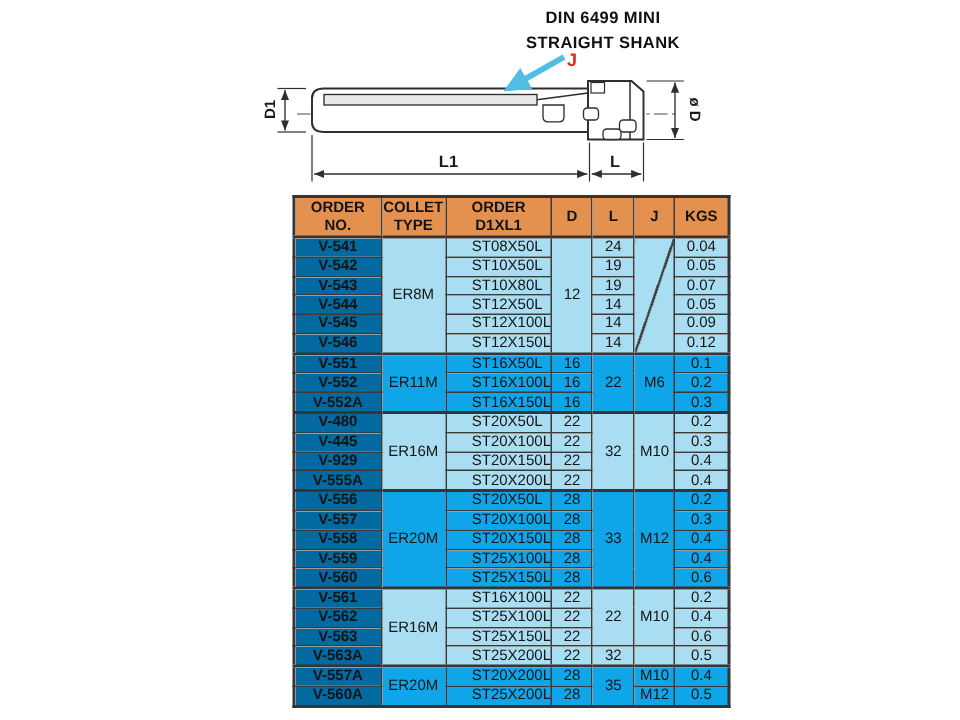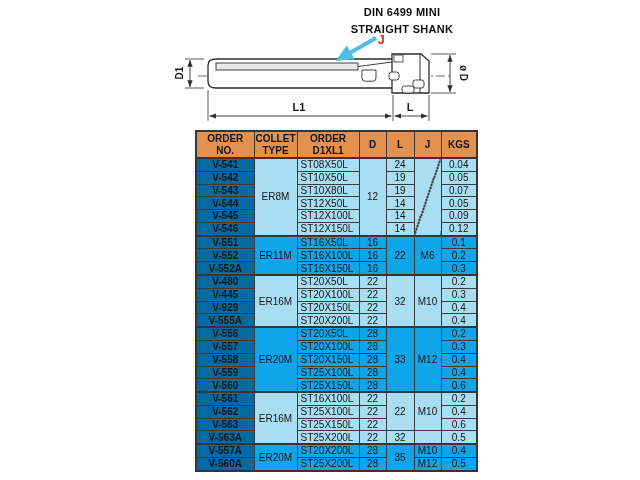--- a/index.html
+++ b/index.html
@@ -10,21 +10,21 @@
   .diagram-svg{position:absolute;left:0;top:0;}
   .spec{position:absolute;left:195px;top:130px;border-collapse:collapse;table-layout:fixed;
         height:342px;border:2px solid #353535;}
   .spec th,.spec td{border:1px solid #3b3b3b;padding:0;text-align:center;color:#141414;
         font-size:10px;line-height:1.12;overflow:hidden;}
   .spec th{background:#E4914F;font-weight:bold;white-space:pre-line;height:25px;}
   .spec td{height:11.6px;}
   td.corder{background:#0369a1;font-weight:bold;}
   td.cblue{background:#A9DEF2;}
   td.ccream{background:#0ea5e9;}
-  td.shank{text-align:left;padding-left:3px;}
+  td.shank{text-align:left;padding-left:17px;}
   tr.gtop td{border-top:2px solid #353535;}
   td.jslash{background-color:#A9DEF2;
     background-image:linear-gradient(to bottom right,
       transparent calc(50% - 0.8px), #3b3b3b calc(50% - 0.8px),
       #3b3b3b calc(50% + 0.8px), transparent calc(50% + 0.8px));}
   svg text{font-family:"Liberation Sans",sans-serif;}
 </style>
 </head>
 <body>
 

